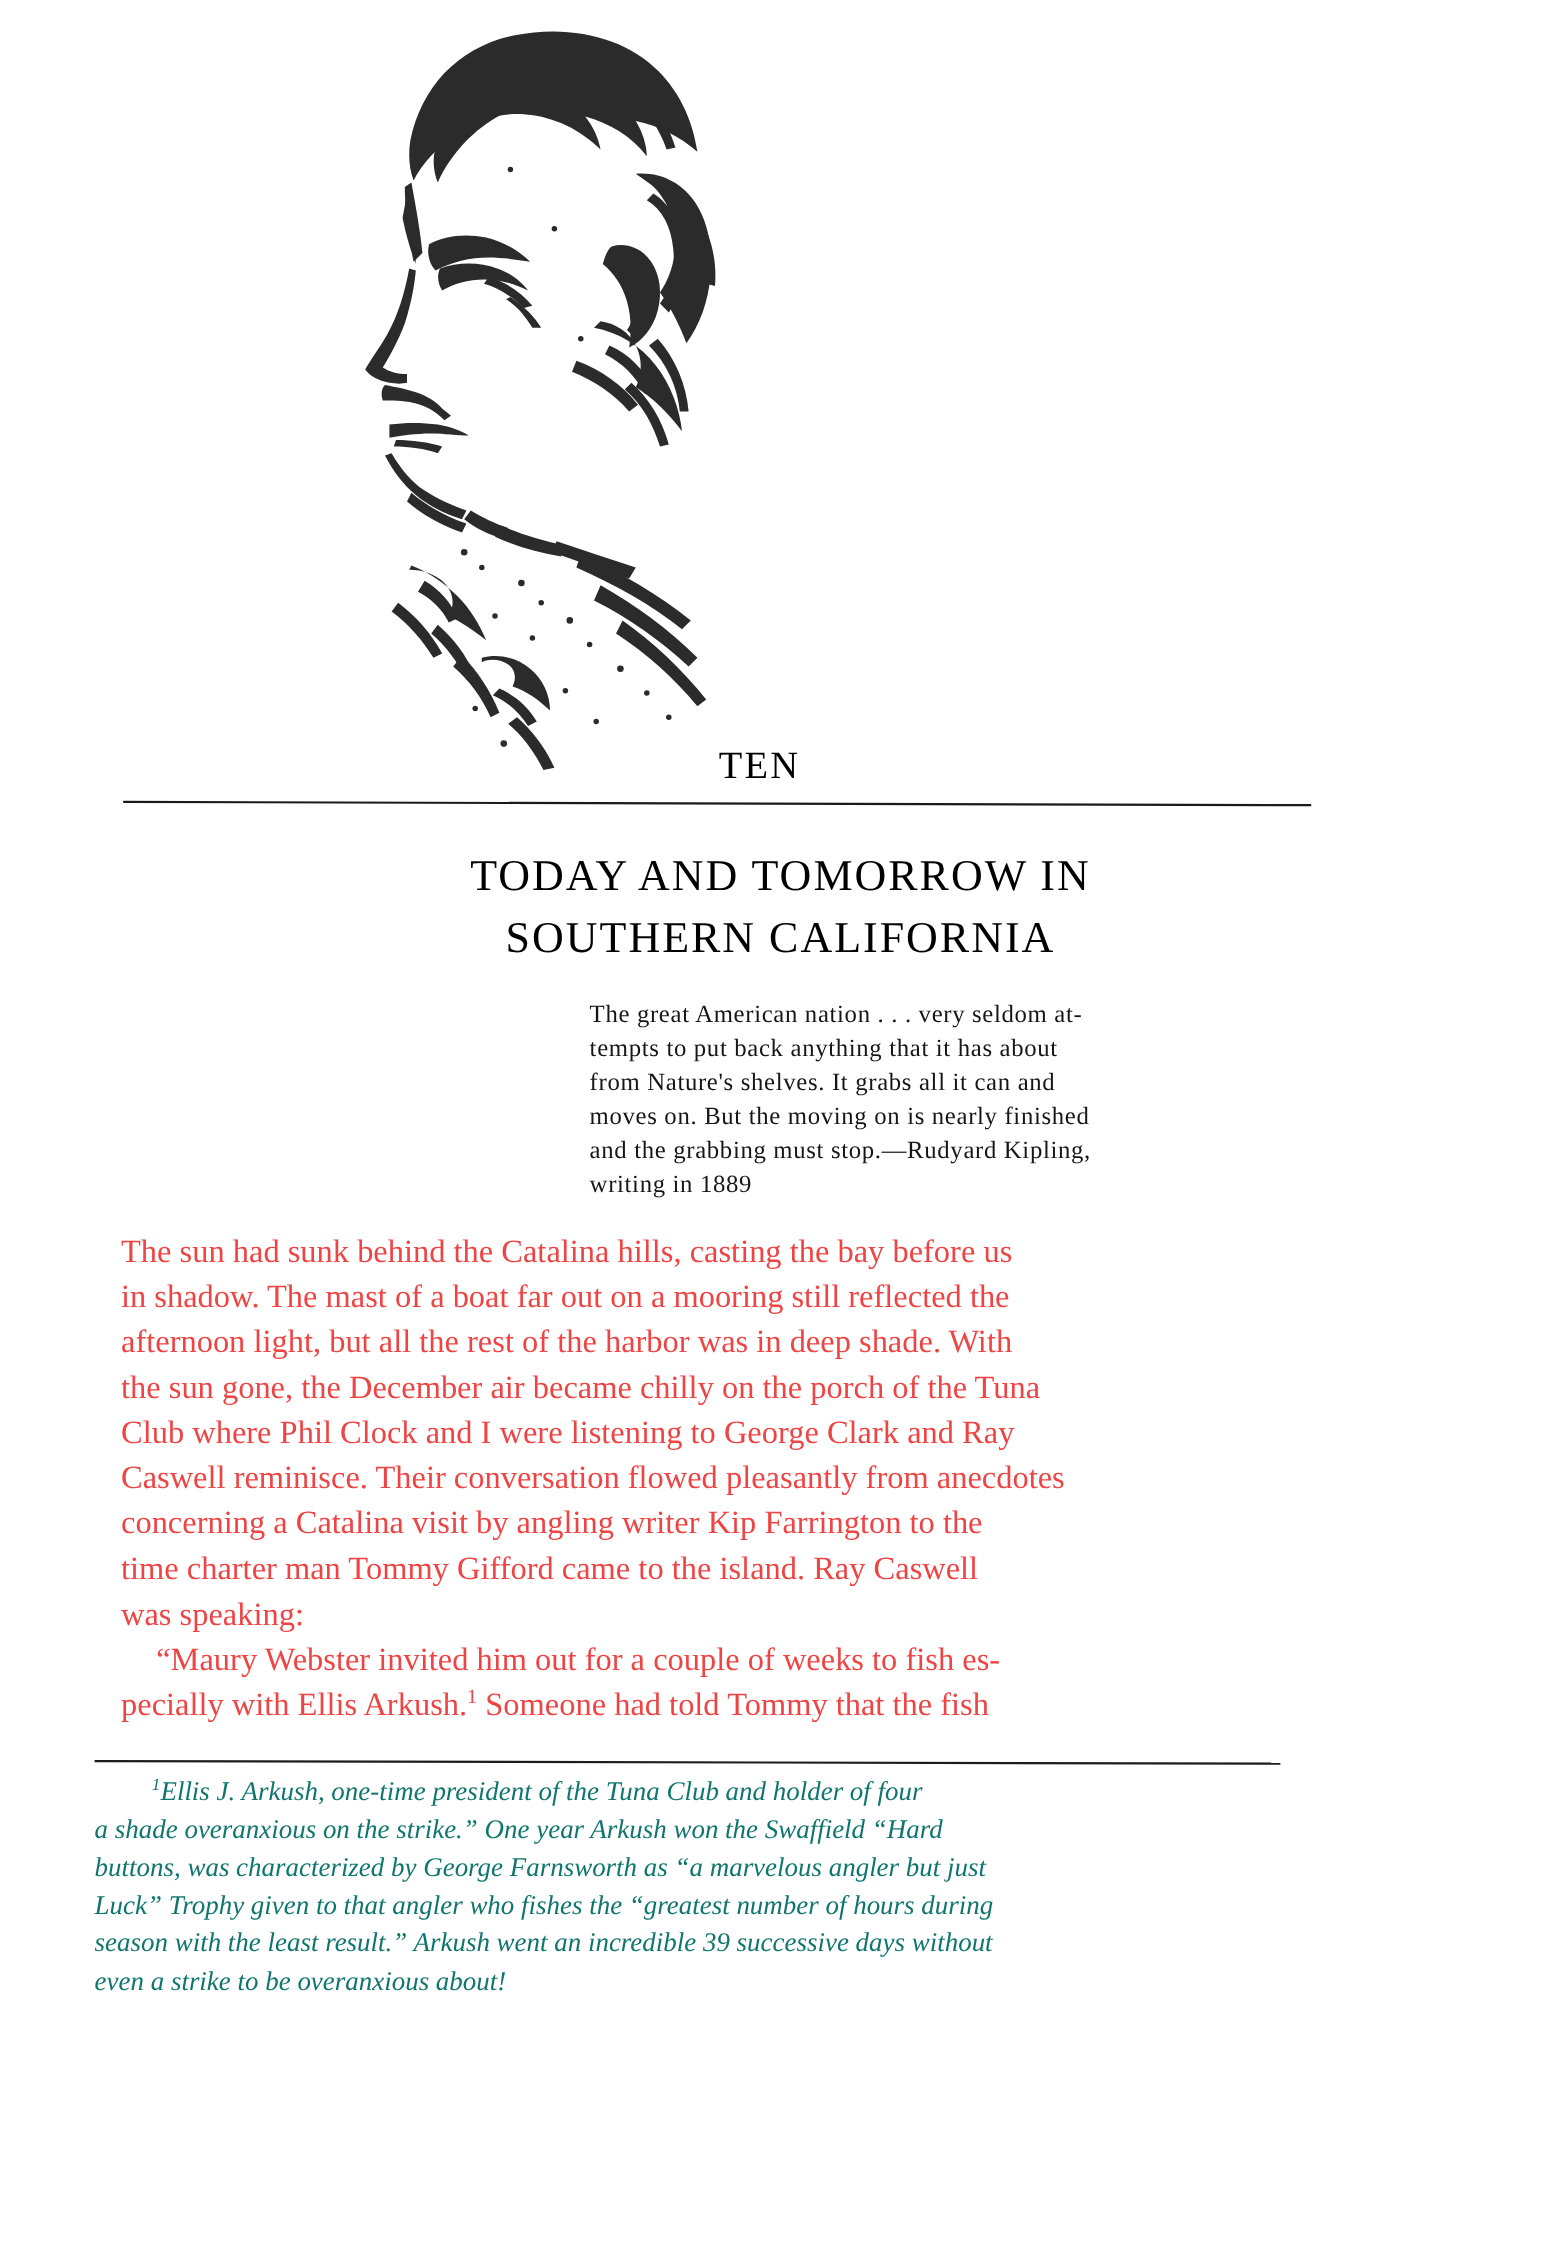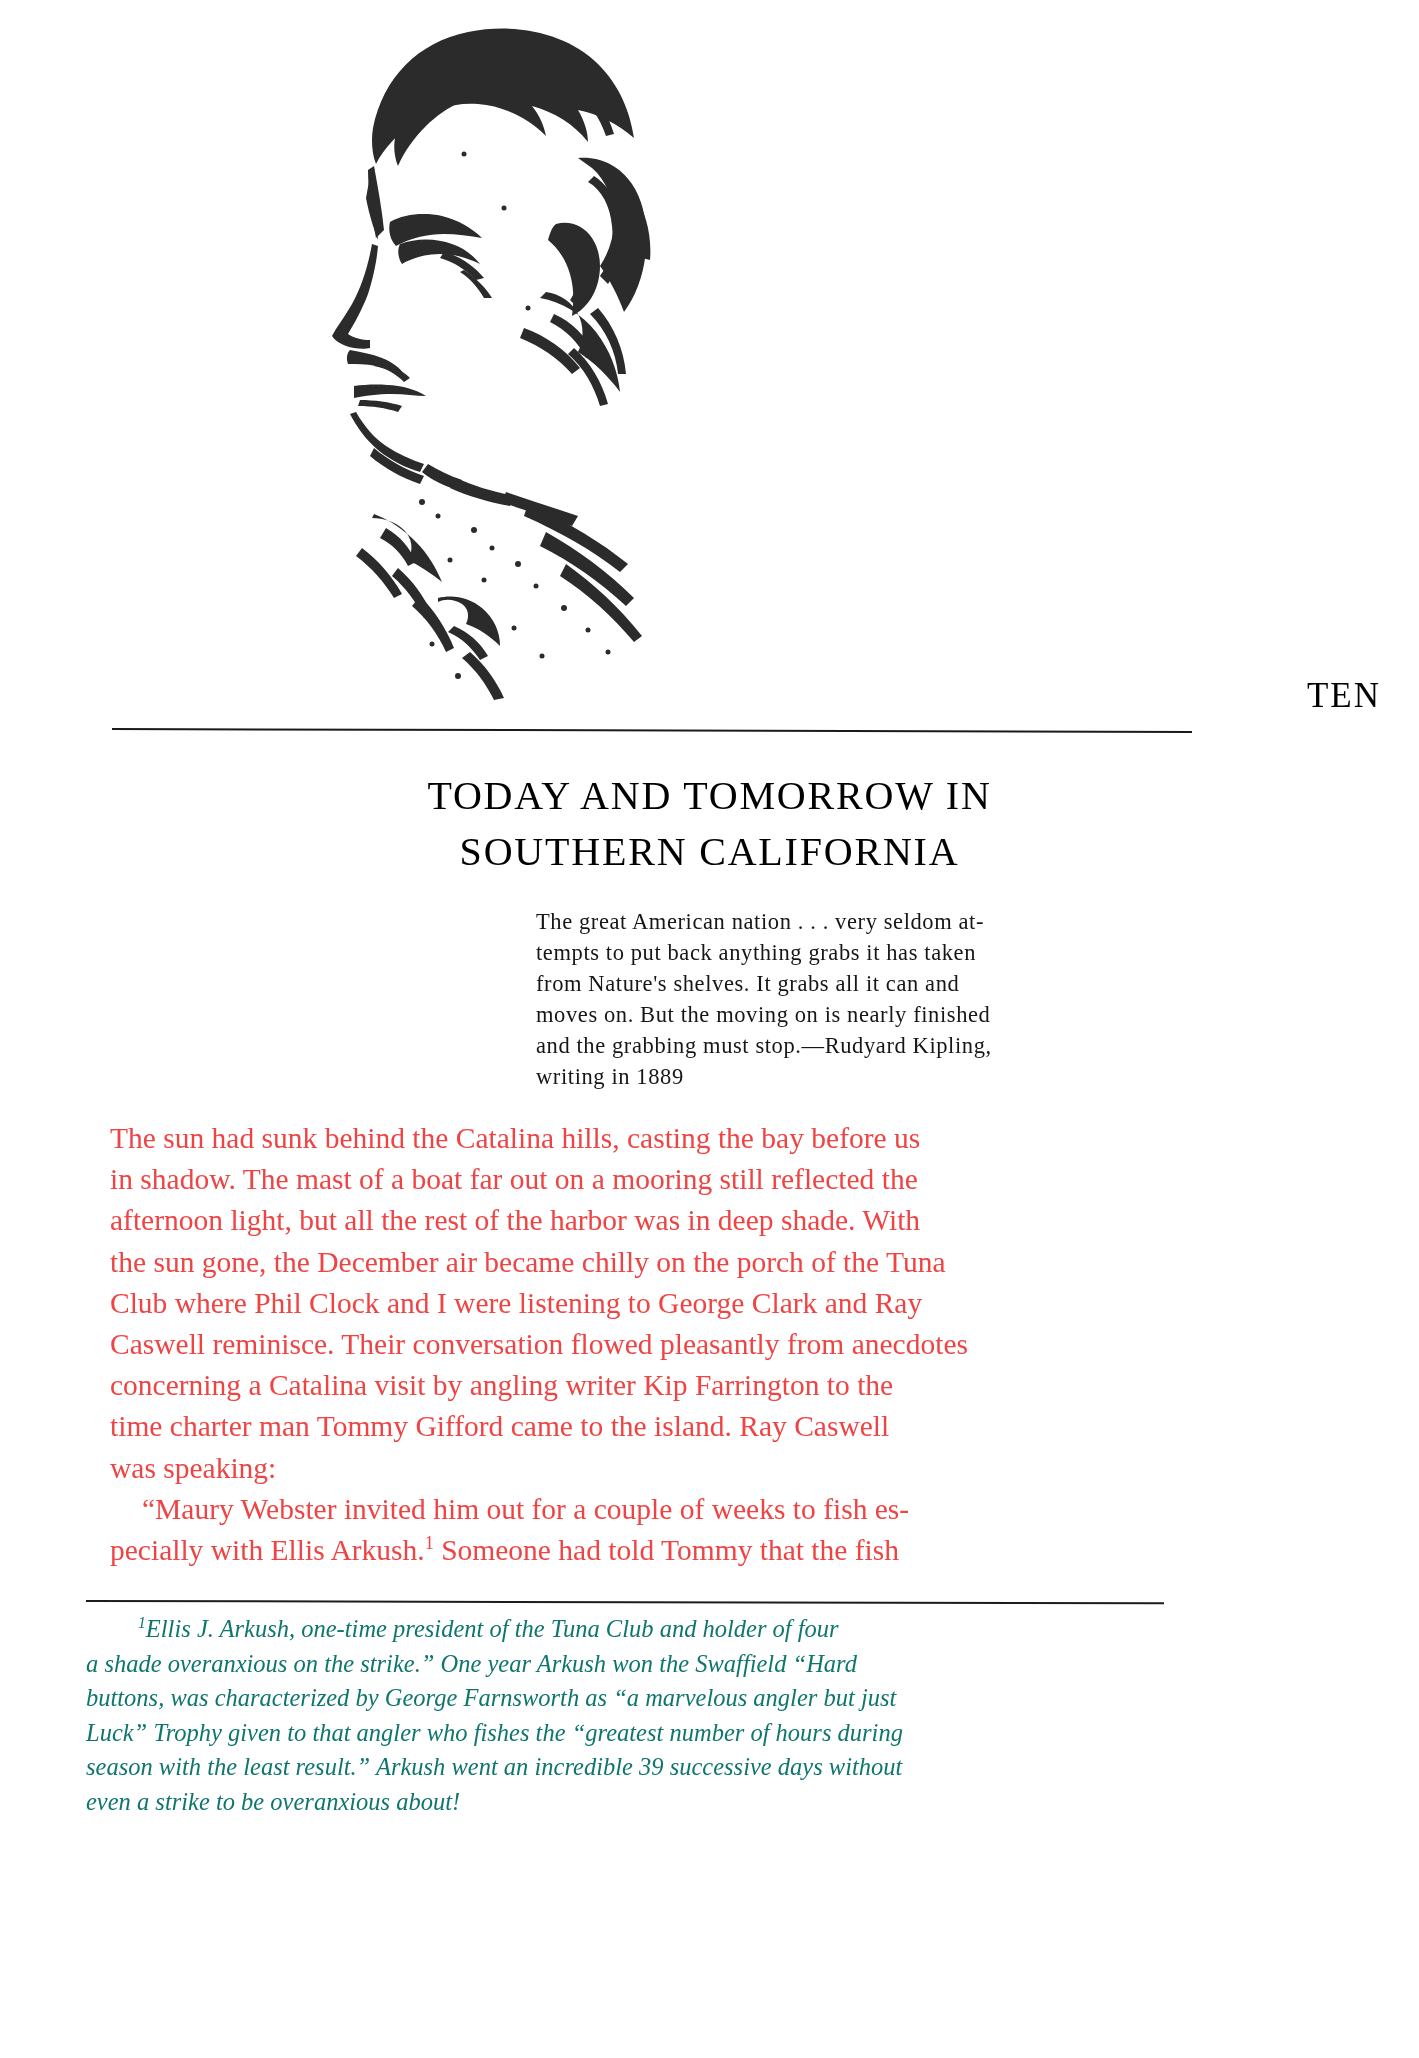--- a/index.html
+++ b/index.html
@@ -26,21 +26,21 @@
     height: 700px;
   }
   .illustration svg { display: block; width: 100%; height: 100%; }
 
   
   .chapter-number {
     position: absolute;
     left: 0;
     top: 676px;
     width: 1381px;
-    text-align: right;
+    text-align: center;
     font-size: 35px;
     letter-spacing: 2px;
     font-variant: small-caps;
     font-family: "Liberation Serif", "DejaVu Serif", serif;
   }
 
   
   .chapter-rule {
     position: absolute;
     left: 112px;
@@ -266,21 +266,21 @@
 
   <div class="chapter-rule"></div>
 
   <div class="chapter-title">
     <span class="tline">TODAY AND TOMORROW IN</span>
     <span class="tline">SOUTHERN CALIFORNIA</span>
   </div>
 
   <div class="epigraph">
     <span class="eline">The great American nation . . . very seldom at-</span>
-    <span class="eline">tempts to put back anything grabs it has taken</span>
+    <span class="eline">tempts to put back anything that it has about</span>
     <span class="eline">from Nature's shelves. It grabs all it can and</span>
     <span class="eline">moves on. But the moving on is nearly finished</span>
     <span class="eline">and the grabbing must stop.—Rudyard Kipling,</span>
     <span class="eline">writing in 1889</span>
   </div>
 
   <div class="body-text">
     <span class="bline">The sun had sunk behind the Catalina hills, casting the bay before us</span>
     <span class="bline">in shadow. The mast of a boat far out on a mooring still reflected the</span>
     <span class="bline">afternoon light, but all the rest of the harbor was in deep shade. With</span>

